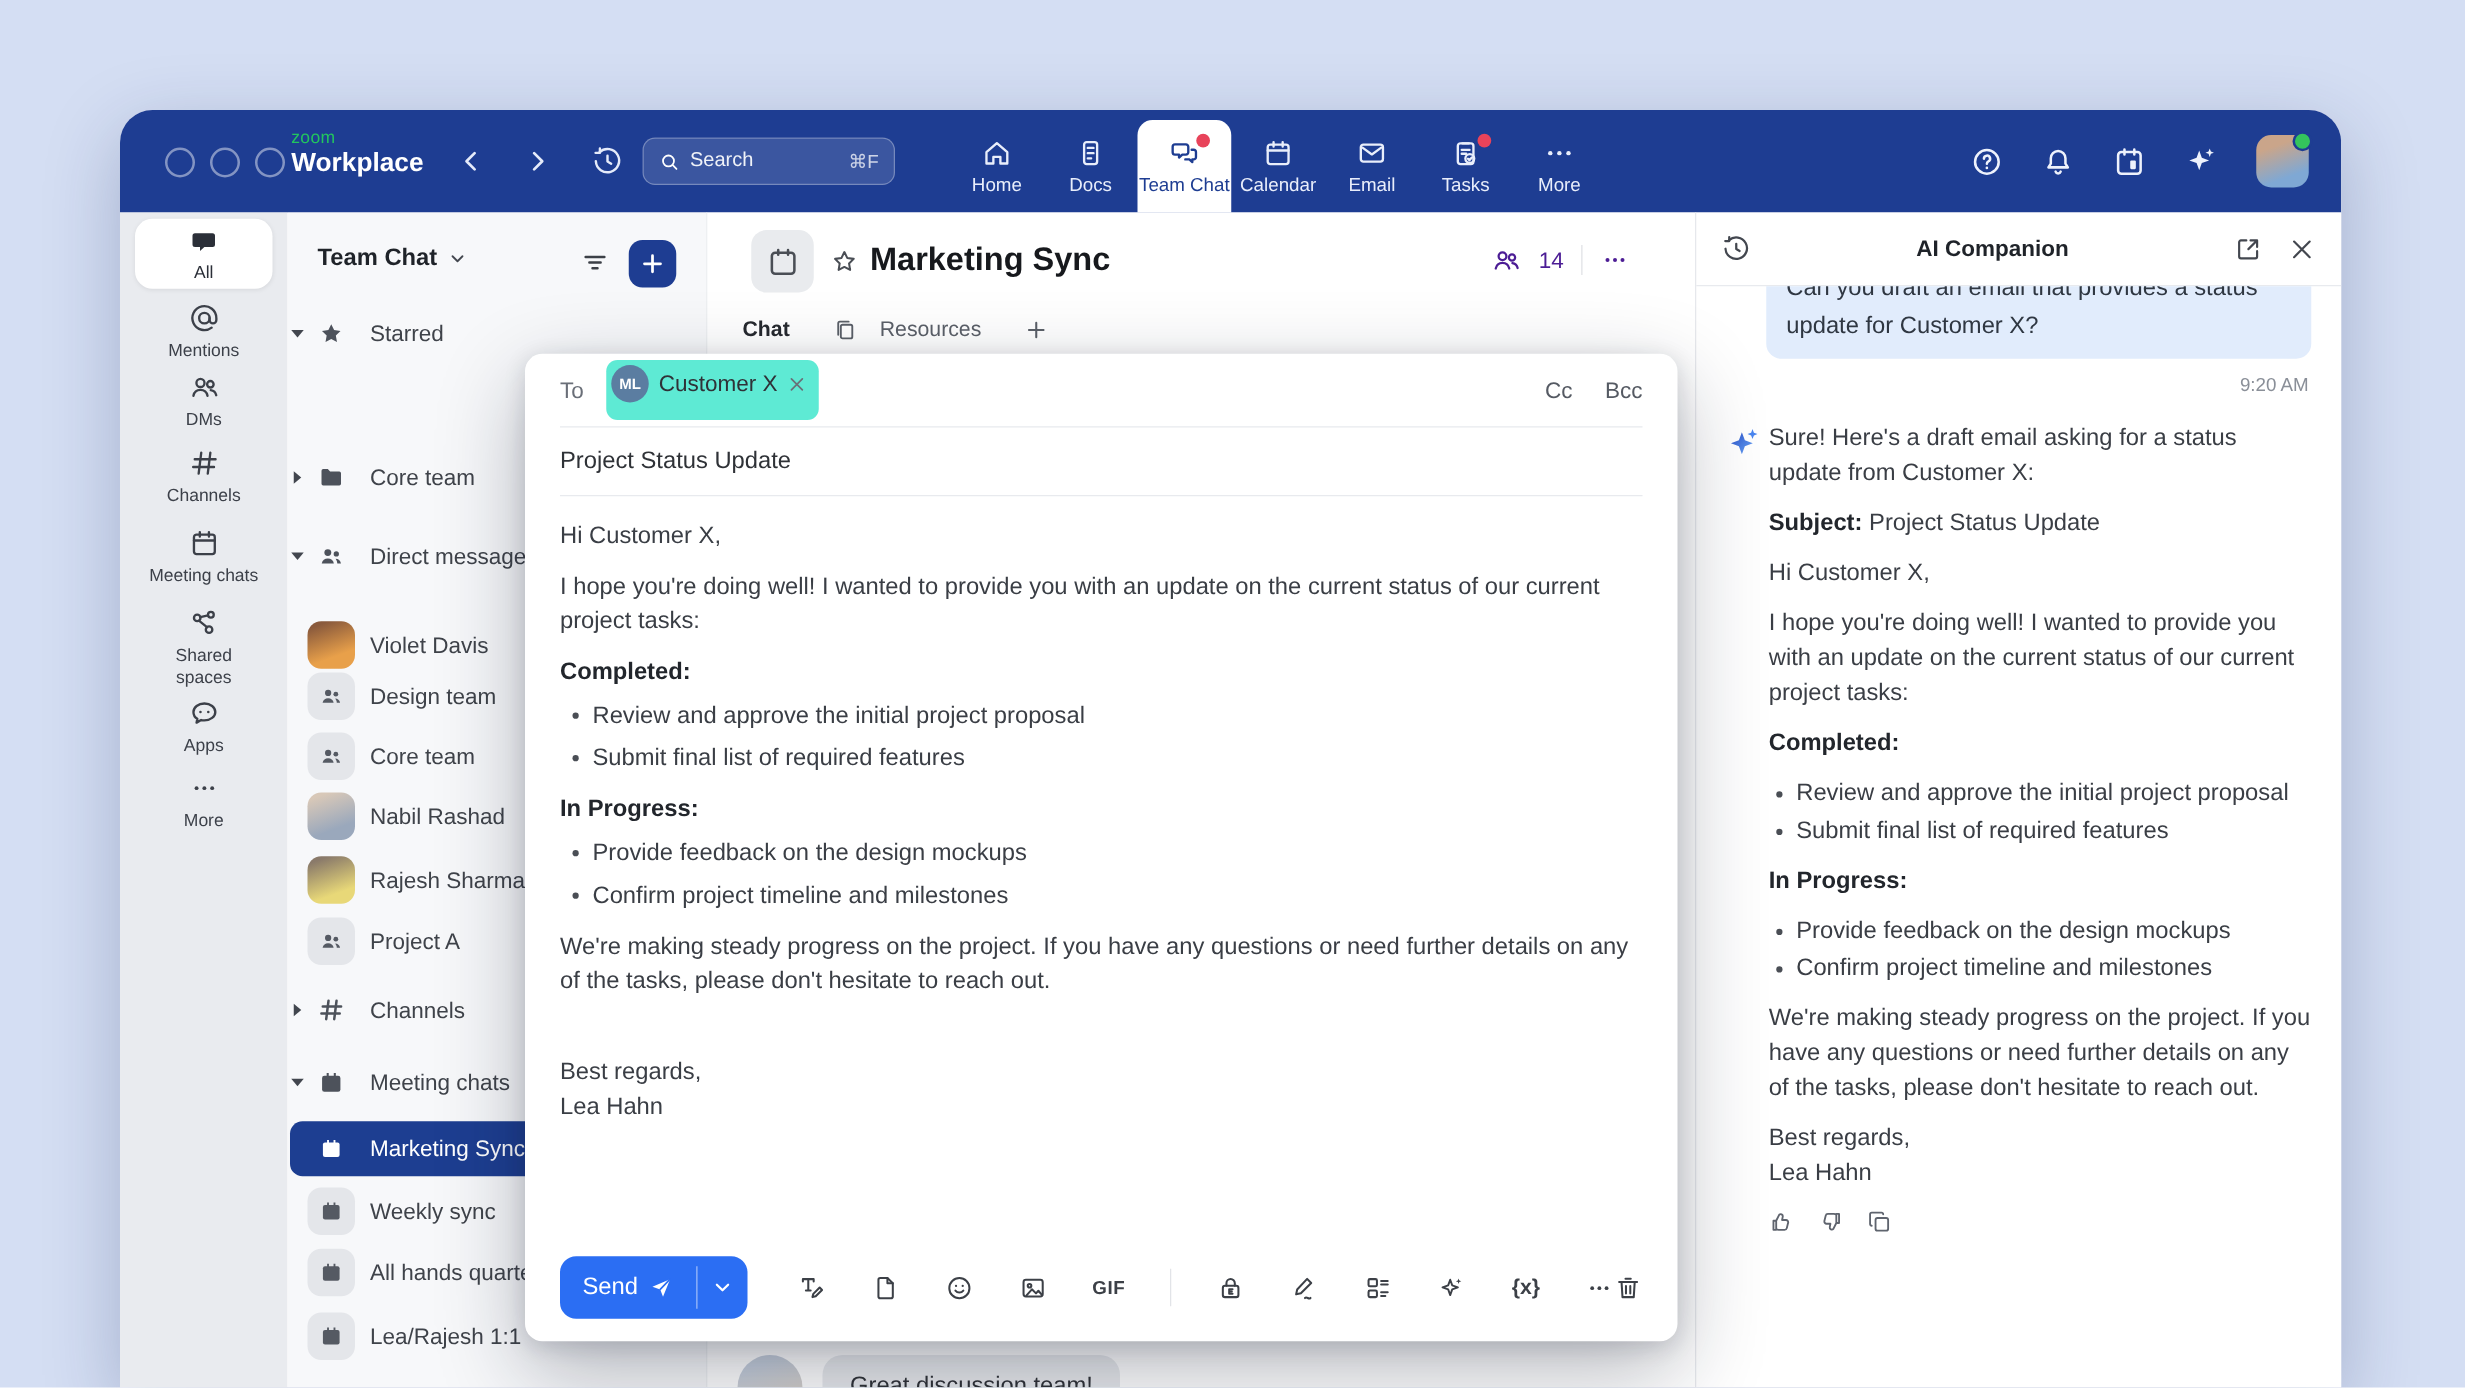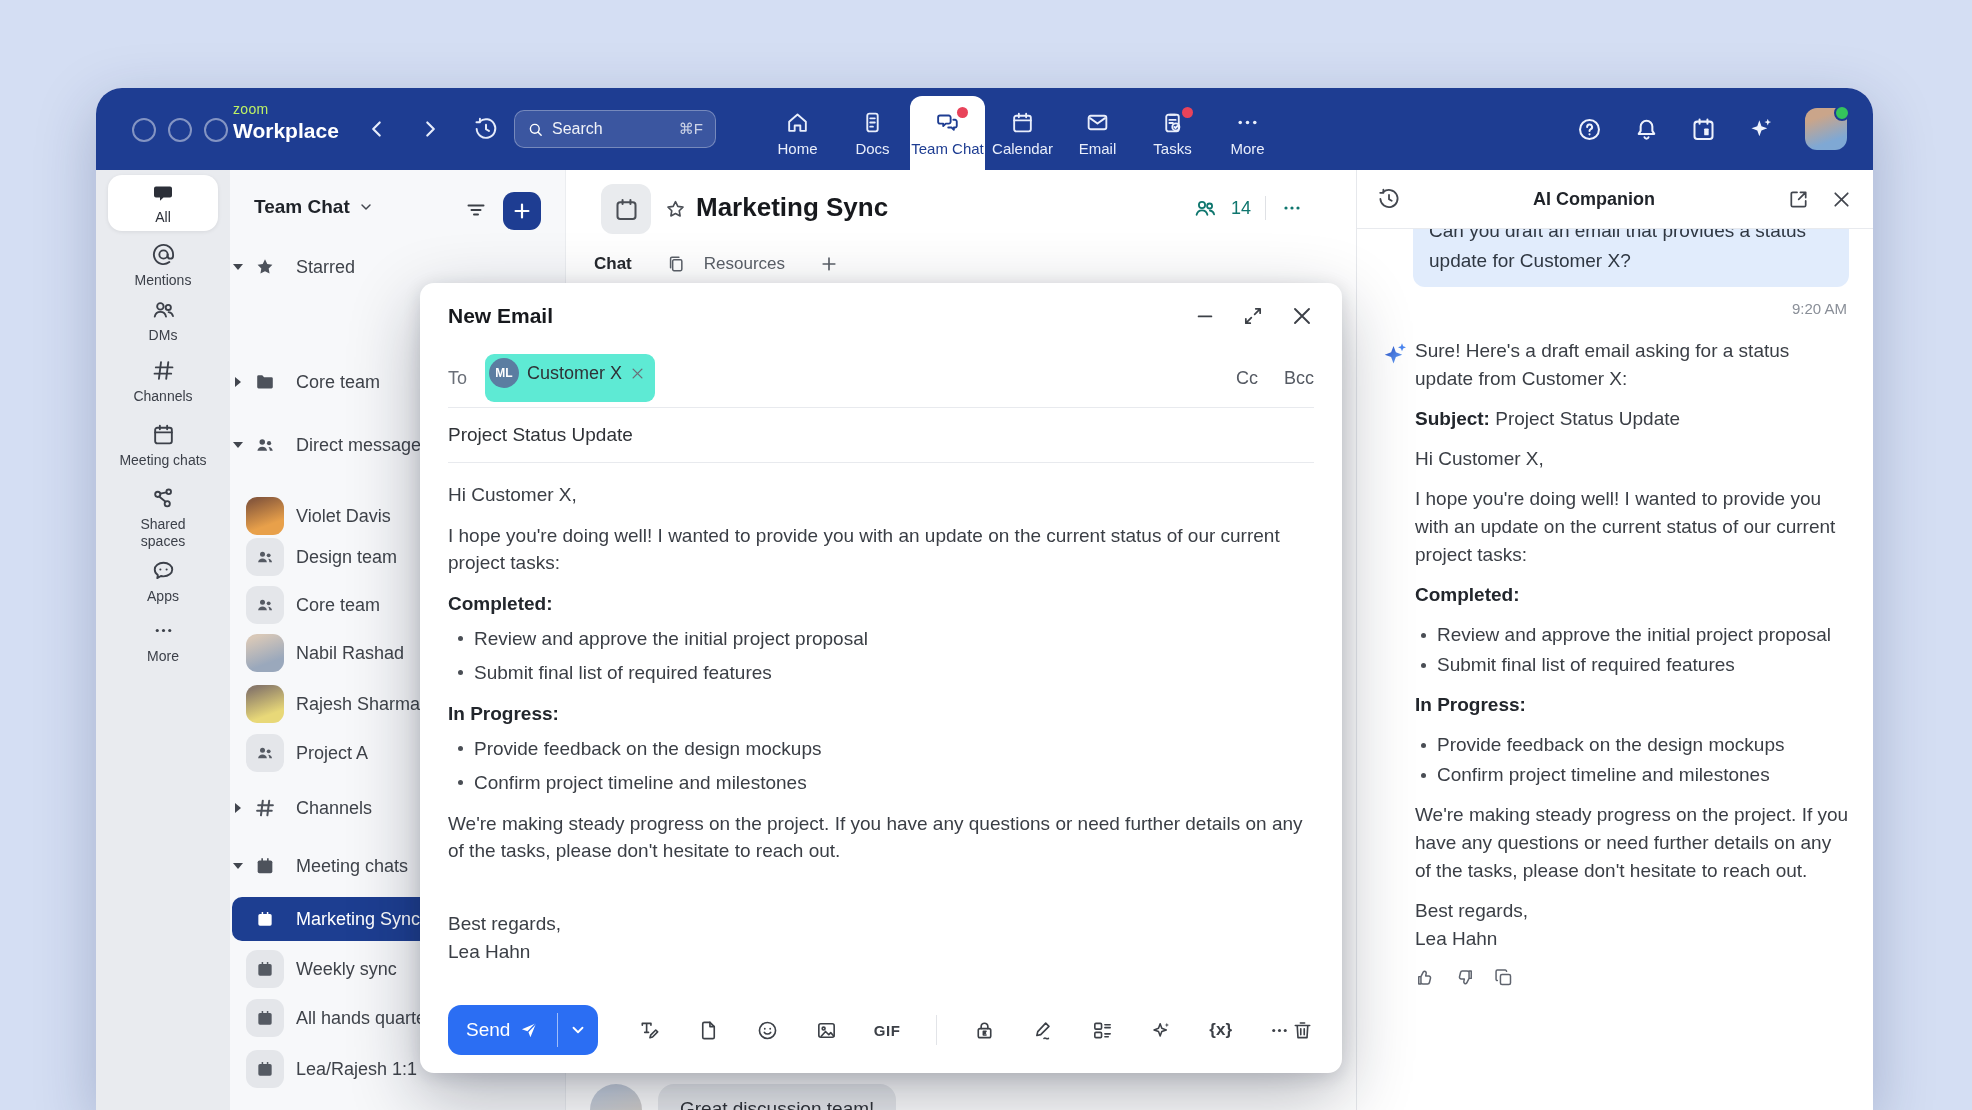--- a/index.html
+++ b/index.html
@@ -10,21 +10,21 @@
 
   
   .window{position:absolute;left:96px;top:88px;width:1777px;height:1022px;border-radius:26px 26px 0 0;
           overflow:hidden;background:#fff;box-shadow:0 18px 60px rgba(25,40,90,.25);}
 
   
   .topbar{position:relative;height:82px;background:#1e3d92;color:#fff;}
   .tlights{position:absolute;left:36px;top:30px;display:flex;gap:12px;}
   .tlights span{width:20px;height:20px;border-radius:50%;border:2px solid rgba(255,255,255,.45);}
   .logo{position:absolute;left:137px;top:14px;line-height:1;}
-  .logo .z{font-size:14px;color:#bef264;font-weight:500;letter-spacing:.3px;}
+  .logo .z{font-size:14px;color:#22c55e;font-weight:500;letter-spacing:.3px;}
   .logo .w{font-size:21px;font-weight:700;color:#fff;margin-top:4px;}
   .navarrow{position:absolute;top:28px;width:26px;height:26px;color:#e5ebfa;}
   .histbtn{position:absolute;left:377px;top:28px;width:26px;height:26px;color:#e5ebfa;}
   .searchbox{position:absolute;left:418px;top:22px;width:202px;height:38px;border-radius:10px;
              background:rgba(255,255,255,.13);border:1px solid rgba(255,255,255,.3);
              display:flex;align-items:center;padding:0 12px;box-sizing:border-box;gap:8px;}
   .searchbox .ph{font-size:16px;color:rgba(255,255,255,.92);flex:1;}
   .searchbox .kbd{font-size:15px;color:rgba(255,255,255,.75);}
   .tabs{position:absolute;left:664px;top:0;height:82px;display:flex;}
   .tab{width:75px;height:74px;margin-top:8px;border-radius:12px 12px 0 0;display:flex;flex-direction:column;
@@ -63,21 +63,21 @@
   .row.selected{background:#1d3e91;border-radius:10px;}
   .row.selected .iconbox{background:transparent;color:#fff;}
   .row.selected .rlabel{color:#fff;font-weight:500;}
 
   .main{flex:1;background:#fff;position:relative;overflow:hidden;}
   .mhead{position:absolute;left:0;right:0;top:0;height:78px;}
   .mtile{position:absolute;left:35px;top:14px;width:50px;height:50px;border-radius:12px;background:#e9ebee;
          display:flex;align-items:center;justify-content:center;color:#4a4e55;}
   .mstar{position:absolute;left:98px;top:28px;color:#4a4e55;}
   .mtitle{position:absolute;left:130px;top:22px;font-size:26px;font-weight:700;color:#17191d;}
-  .mright{position:absolute;right:52px;top:26px;display:flex;align-items:center;gap:14px;color:#0f766e;justify-content:flex-end;}
+  .mright{position:absolute;right:52px;top:26px;display:flex;align-items:center;gap:14px;color:#4c1d95;justify-content:flex-end;}
   .mcount{font-size:18px;}
   .vdiv{width:1px;height:24px;background:#dfe1e5;}
   .mtabs{position:absolute;left:28px;top:84px;display:flex;align-items:center;gap:34px;font-size:17px;color:#5b6068;}
   .mtab-active{color:#26292e;font-weight:600;display:flex;align-items:center;}
   .mtab{display:flex;align-items:center;gap:18px;}
   .msg{position:absolute;left:24px;bottom:-26px;display:flex;align-items:flex-start;gap:16px;}
   .msg .mava{width:52px;height:52px;border-radius:50%;background:linear-gradient(160deg,#c6cfdc 20%,#d8cfc4 80%);flex:none;}
   .msg .mbubble{background:#e8eaed;border-radius:16px;padding:14px 22px;font-size:19px;color:#2f3237;}
 
   
@@ -664,40 +664,20 @@
                 </span>
             </div>
           </div>
         </div>
       </div>
     </section>
   </div>
 </div>
 
 <div class="modal">
-  <div class="mo-head">
-    <span class="mo-title">New Email</span>
-    <span class="mo-ctrl">
-      <span>
-          <svg class="ic" width="22" height="22" viewBox="0 0 24 24" fill="none" stroke="currentColor" stroke-width="1.9">
-            <path d="M5 12.5h14"></path>
-          </svg>
-        </span>
-      <span>
-          <svg class="ic" width="22" height="22" viewBox="0 0 24 24" fill="none" stroke="currentColor" stroke-width="1.9">
-            <path d="m13.8 10.2 5.7-5.7M19.8 9V4.2H15M10.2 13.8l-5.7 5.7M4.2 15v4.8H9"></path>
-          </svg>
-        </span>
-      <span>
-          <svg class="ic" width="24" height="24" viewBox="0 0 24 24" fill="none" stroke="currentColor" stroke-width="1.9">
-            <path d="m5 5 14 14M19 5 5 19"></path>
-          </svg>
-        </span>
-    </span>
-  </div>
   <div class="mo-to">
     <span class="mo-lab">To</span>
     <span class="chip">
       <span class="mlava">ML</span>
       <span class="cname">Customer X</span>
       <span class="cx">
           <svg class="ic" width="15" height="15" viewBox="0 0 24 24" fill="none" stroke="currentColor" stroke-width="2.2">
             <path d="m5 5 14 14M19 5 5 19"></path>
           </svg>
         </span>

